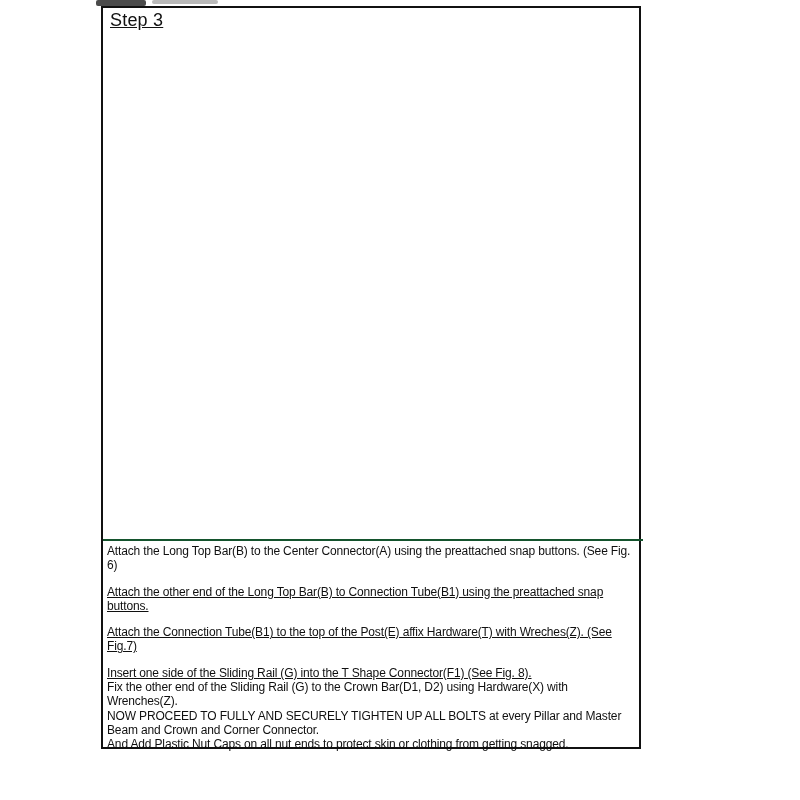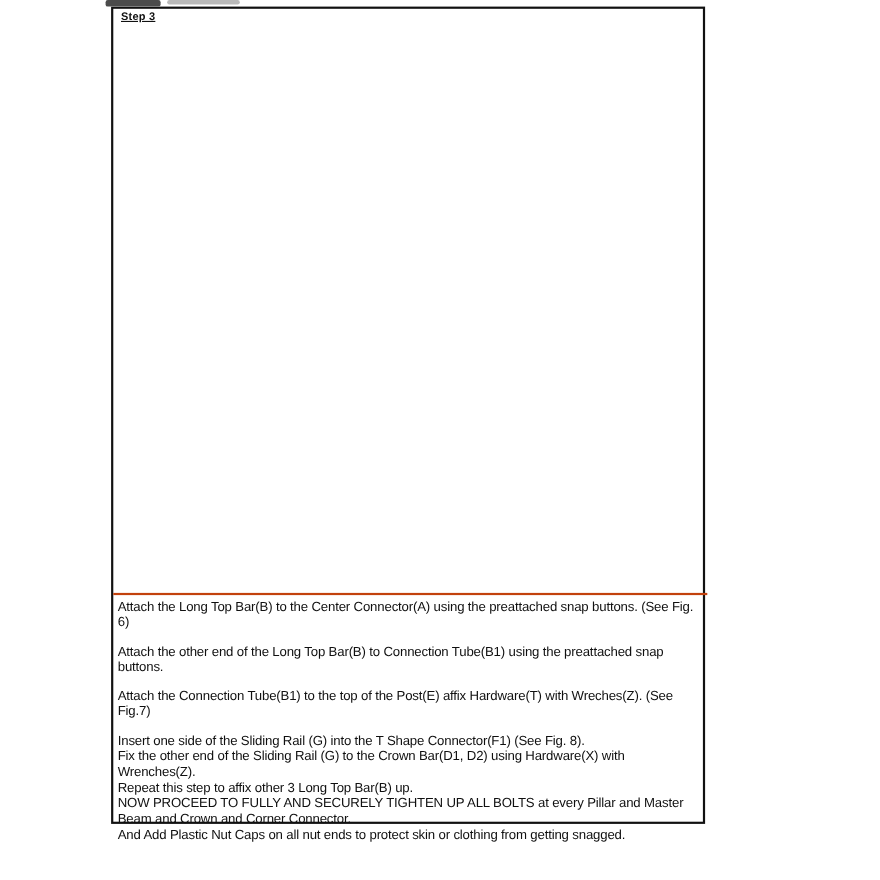--- a/index.html
+++ b/index.html
@@ -1,40 +1,40 @@
 <!DOCTYPE html>
 <html><head>
 <meta charset="utf-8">
 <style>
   html,body{margin:0;padding:0;background:#ffffff;}
   #stage{position:relative;width:800px;height:800px;background:#fff;overflow:hidden;
          font-family:"Liberation Sans",sans-serif;}
   #pagebox{position:absolute;left:101px;top:6px;width:536px;height:739px;
            border:2px solid #111;background:#fff;}
-  #step-title{position:absolute;left:7px;top:2px;font-size:10px;font-weight:bold;
+  #step-title{position:absolute;left:7px;top:2px;font-size:18px;font-weight:normal;
               text-decoration:underline;color:#111;letter-spacing:.2px;}
   #scan-smudge1{position:absolute;left:96px;top:0;width:50px;height:6px;background:#2b2b2b;opacity:.85;border-radius:2px;}
   #scan-smudge2{position:absolute;left:152px;top:0;width:66px;height:4px;background:#666;opacity:.45;border-radius:2px;}
   svg#drawing{position:absolute;left:0;top:0;width:800px;height:800px;}
   .mline{stroke:#b5b5b5;fill:none;stroke-width:1;}
   .mlight{stroke:#d0d0d0;fill:none;stroke-width:1;}
   .dline{stroke:#8f8f8f;fill:none;stroke-width:1;}
   .hw{stroke:#4a4a4a;fill:none;stroke-width:1;}
   .blk{stroke:#222;fill:none;stroke-width:1;}
   .mlabel{fill:#aeaeae;font-family:"Liberation Sans",sans-serif;font-size:13px;}
   .flabel{fill:#1c1c1c;font-family:"Liberation Serif",serif;font-size:14px;}
   .flabel15{fill:#1c1c1c;font-family:"Liberation Serif",serif;font-size:15px;}
   .fcap{fill:#1c1c1c;font-family:"Liberation Serif",serif;font-size:14px;letter-spacing:2px;}
   .gbig{fill:#111;font-family:"Liberation Serif",serif;font-size:20px;font-weight:bold;}
   .gmed{fill:#111;font-family:"Liberation Serif",serif;font-size:17px;}
   #instructions{position:absolute;left:0px;top:531px;width:528px;
-      border-top:2px solid #c2410c;padding:3px 8px 0 4px;
+      border-top:2px solid #14532d;padding:3px 8px 0 4px;
       font-size:12px;line-height:14.3px;letter-spacing:-0.15px;color:#101010;}
   #instructions p{margin:0;}
-  #instructions p.gap{margin-top:12px;}
+  #instructions p.gap{margin-top:12px;text-decoration:underline;}
   #instructions p.bold{font-weight:normal;}
 </style>
 </head>
 <body>
 
 <div id="stage">
 
   <div id="scan-smudge1"></div>
   <div id="scan-smudge2"></div>
 
@@ -210,19 +210,18 @@
 
   <div id="pagebox">
     <div id="step-title">Step 3</div>
 
     <div id="instructions">
       <p>Attach the Long Top Bar(B) to the Center Connector(A) using the preattached snap buttons. (See Fig. 6)</p>
       <p class="gap">Attach the other end of the Long Top Bar(B) to Connection Tube(B1) using the preattached snap buttons.</p>
       <p class="gap">Attach the Connection Tube(B1) to the top of the Post(E) affix Hardware(T) with Wreches(Z). (See Fig.7)</p>
       <p class="gap">Insert one side of the Sliding Rail (G) into the T Shape Connector(F1) (See Fig. 8).</p>
       <p>Fix the other end of the Sliding Rail (G) to the Crown Bar(D1, D2) using Hardware(X) with Wrenches(Z).</p>
-      <p>Repeat this step to affix other 3 Long Top Bar(B) up.</p>
       <p class="bold">NOW PROCEED TO FULLY AND SECURELY TIGHTEN UP ALL BOLTS at every Pillar and Master Beam and Crown and Corner Connector.</p>
       <p class="bold">And Add Plastic Nut Caps on all nut ends to protect skin or clothing from getting snagged.</p>
     </div>
   </div>
 
 </div>
 
 </body></html>

